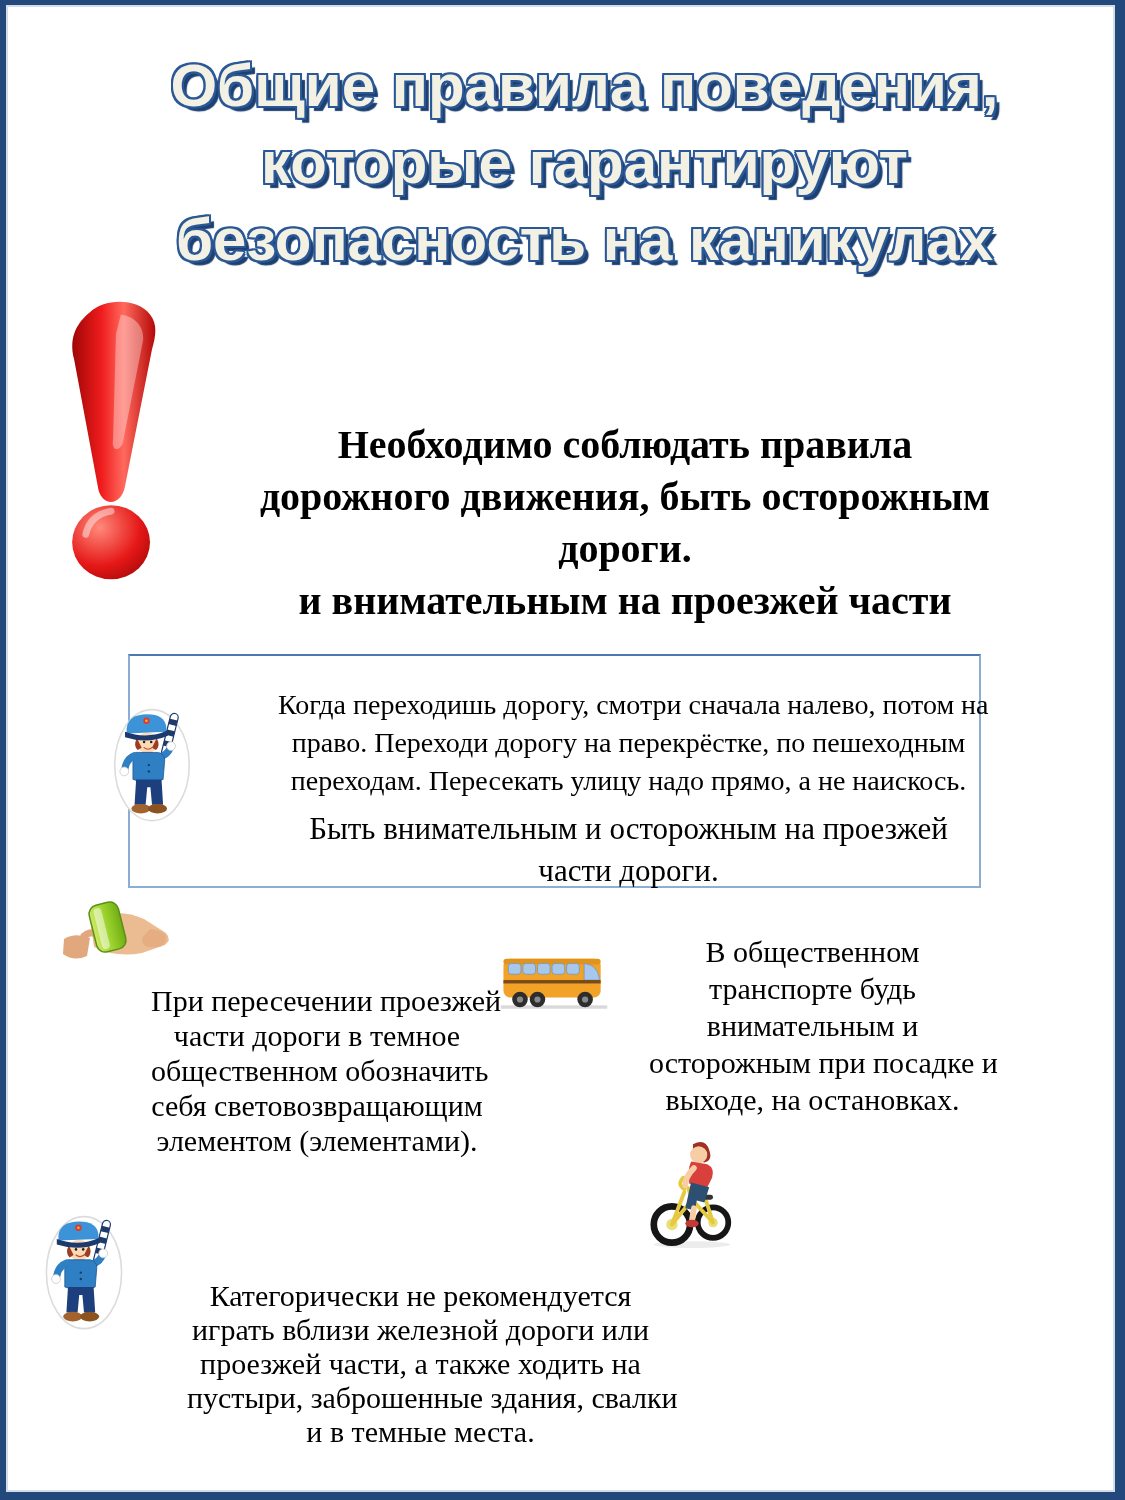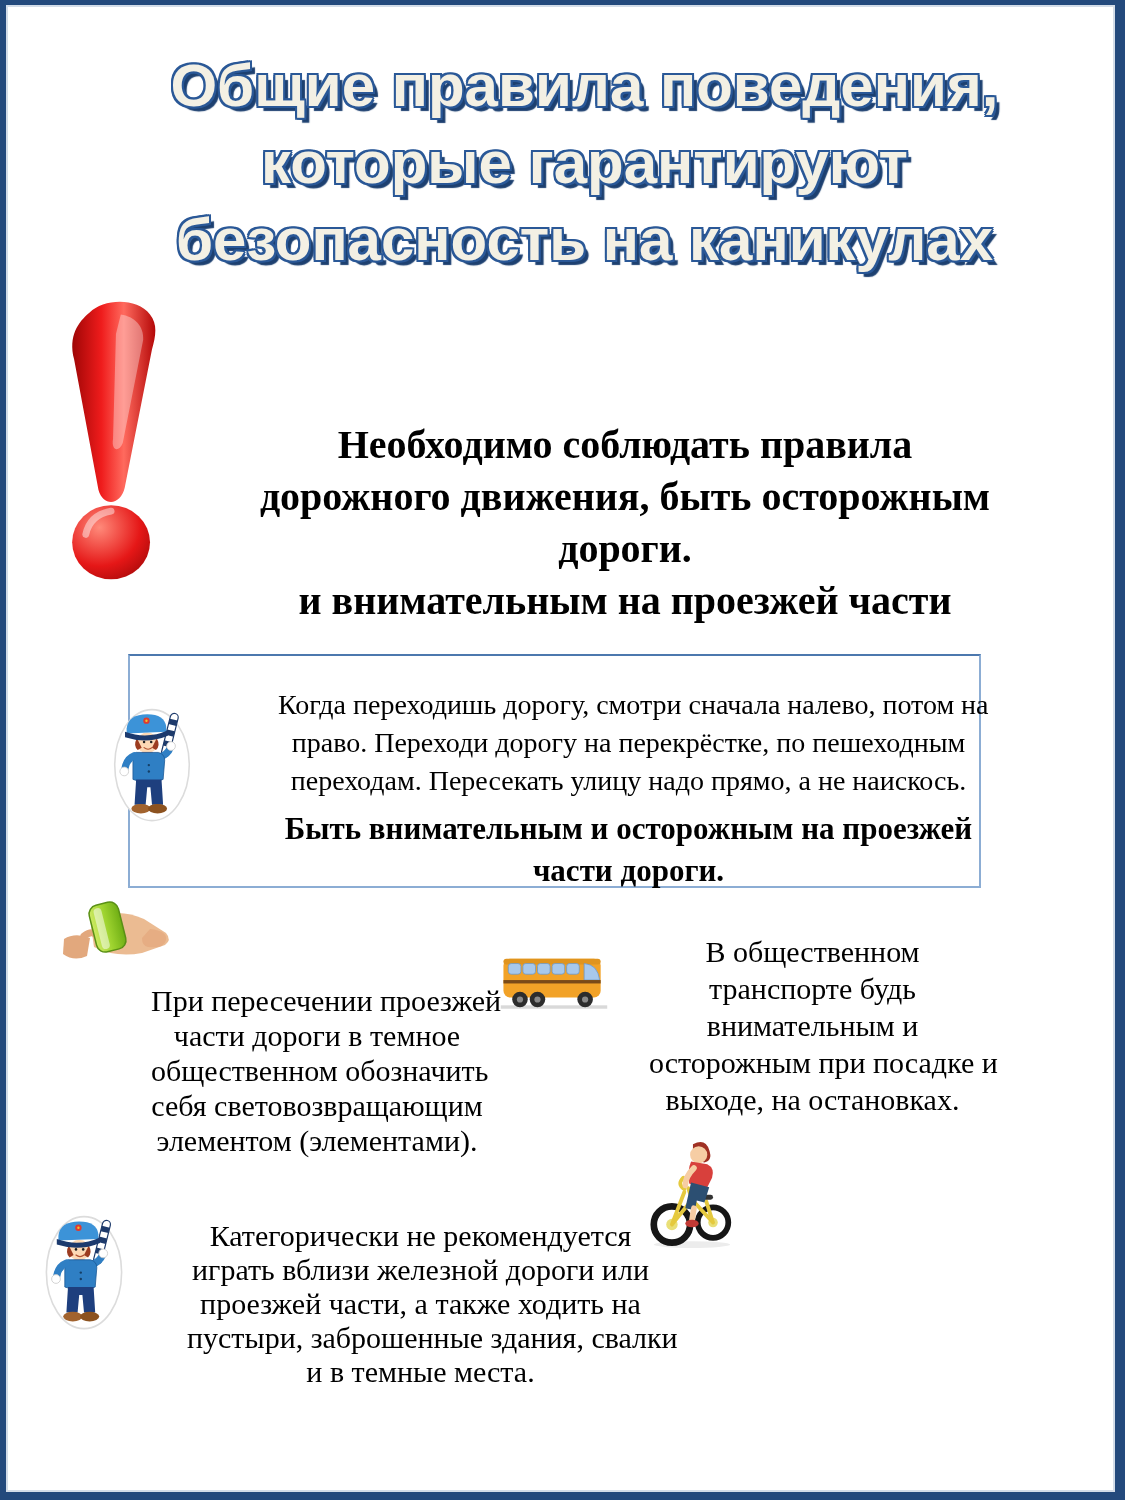--- a/index.html
+++ b/index.html
@@ -28,34 +28,34 @@
     font-weight:bold;font-size:40px;line-height:52px;margin-top:48px;
   }
   
   .crossing-box{
     position:absolute;left:122px;top:649px;width:853px;height:234px;
     background:#fff;box-sizing:border-box;
     border:2px solid #8cadd4;border-top-color:#4c78ae;
     padding-top:30px;
   }
   .box-text{margin-left:100px;text-align:center;font-size:28px;line-height:38px;}
-  .box-text-bold{margin-left:100px;margin-top:8px;text-align:center;font-weight:bold;font-size:31px;line-height:42px;}
+  .box-text-bold{margin-left:100px;margin-top:8px;text-align:center;font-weight:normal;font-size:31px;line-height:42px;}
   .cop-in-box{position:absolute;left:-18px;top:52px;width:80px;height:115px;}
   
   .icon-excl{position:absolute;left:52px;top:292px;width:112px;height:292px;}
   .icon-band{position:absolute;left:50px;top:886px;width:120px;height:78px;}
   .icon-bus{position:absolute;left:494px;top:942px;width:108px;height:70px;}
   .icon-bike{position:absolute;left:643px;top:1128px;width:86px;height:118px;}
   .icon-cop2{position:absolute;left:38px;top:1208px;width:80px;height:120px;}
   
   .para{position:absolute;text-align:center;font-size:30px;}
   .para-reflective{left:97px;top:978px;width:380px;line-height:35px;font-family:Liberation Serif, serif;}
   .para-transport{left:595px;top:928px;width:375px;line-height:37px;}
   .para-bicycle{left:731px;top:1140px;width:290px;font-size:29px;line-height:35px;}
-  .para-restricted{left:133px;top:1214px;width:515px;line-height:34px;}
+  .para-restricted{left:133px;top:1274px;width:515px;line-height:34px;}
 </style>
 </head>
 <body>
 
 <svg width="0" height="0" style="position:absolute" aria-hidden="true">
   <defs>
     <linearGradient id="exGrad" x1="0" y1="0" x2="1" y2="0">
       <stop offset="0" stop-color="#9f0606"></stop>
       <stop offset="0.35" stop-color="#ef1c1c"></stop>
       <stop offset="0.62" stop-color="#ff6a5e"></stop>

